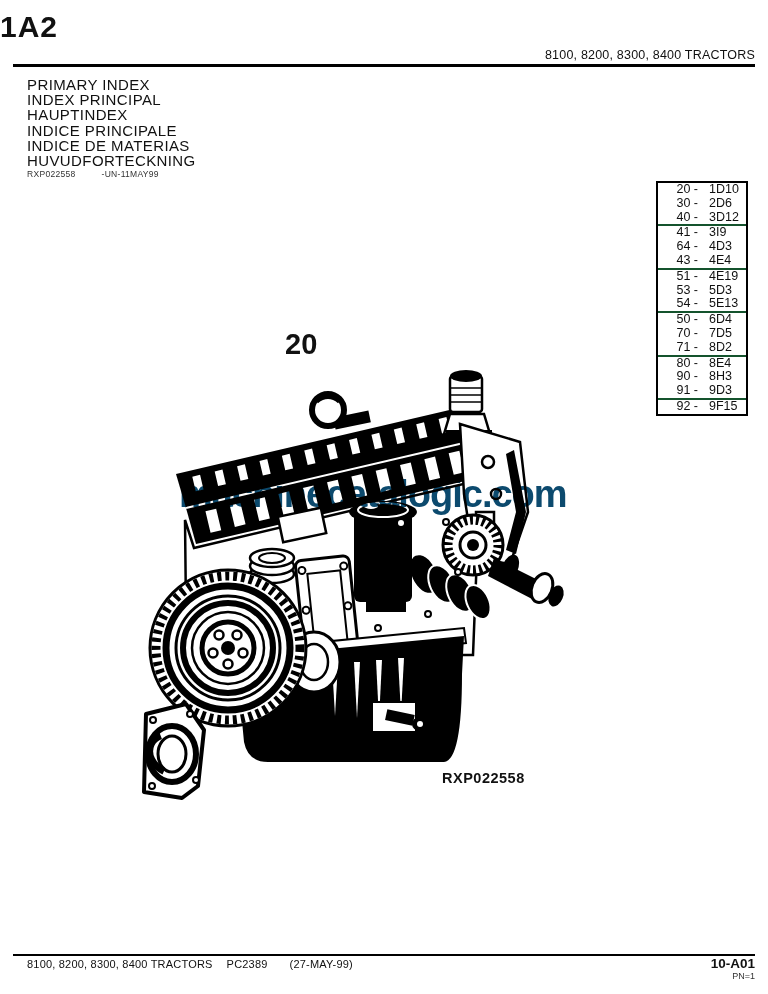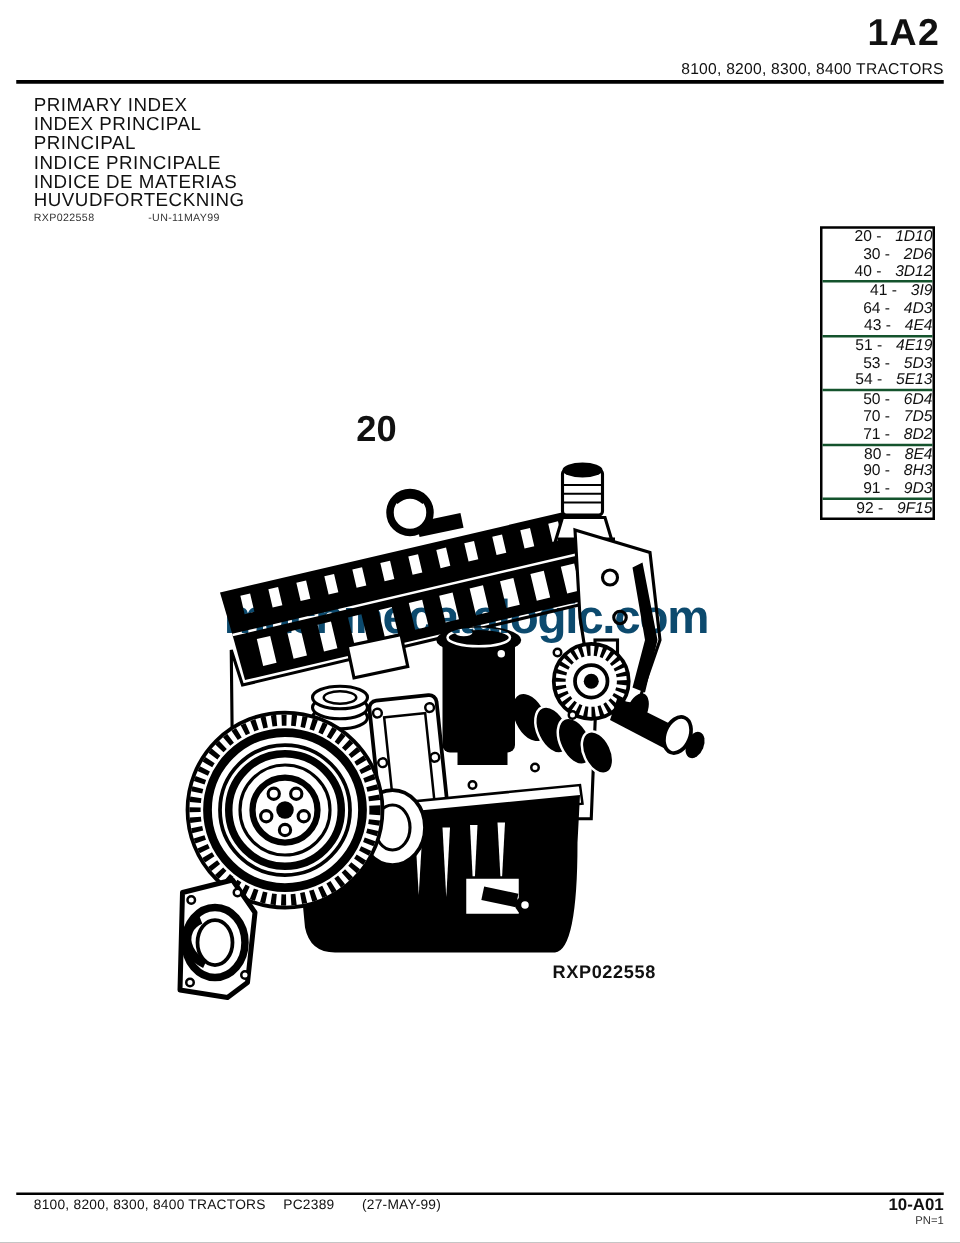--- a/index.html
+++ b/index.html
@@ -1,30 +1,30 @@
 <!DOCTYPE html>
 <html><head>
 <meta charset="utf-8">
 <style>
   html,body{margin:0;padding:0;background:#9a9a9a;}
   .page{
     position:relative;width:768px;height:994px;margin:0 auto;background:#ffffff;
     font-family:"Liberation Sans","DejaVu Sans",sans-serif;color:#111;overflow:hidden;
   }
-  .section-code{position:absolute;top:10px;left:0;right:16px;text-align:right;
+  .section-code{position:absolute;top:10px;left:0;right:16px;text-align:left;
     font-size:30px;font-weight:bold;letter-spacing:1px;}
   .header-right{position:absolute;top:48px;right:13px;font-size:12.5px;letter-spacing:.2px;}
   .header-rule{position:absolute;top:64px;left:13px;width:742px;height:2.5px;background:#000;}
   .index-titles{position:absolute;top:77px;left:27px;font-size:15px;line-height:15.2px;letter-spacing:.4px;}
   .fig-note{position:absolute;top:169px;left:27px;font-size:8.5px;color:#333;letter-spacing:.3px;}
-  .fig-note .note-date{margin-left:43px;text-align:right;}
+  .fig-note .note-date{margin-left:26px;text-align:right;}
   .idx-table{position:absolute;top:181px;left:656px;width:88px;border:2px solid #000;background:#fff;}
-  .idx-row{display:flex;height:13.8px;align-items:flex-start;font-size:12.5px;line-height:13.8px;padding-left:20px;}
+  .idx-row{display:flex;height:13.8px;align-items:flex-start;font-size:12.5px;line-height:13.8px;}
   .idx-row .num{width:40px;text-align:right;}
-  .idx-row .code{margin-left:11px;font-style:italic;}
+  .idx-row .code{margin-left:11px;}
   .idx-row:nth-child(3n+1):not(:first-child){border-top:2px solid #14532d;}
   .fig-number{position:absolute;top:328px;left:285px;font-size:29px;font-weight:bold;}
   .engine{position:absolute;top:362px;left:128px;width:440px;height:450px;}
   .watermark{position:absolute;top:473px;left:179px;font-size:38px;font-weight:bold;
     color:#0c4a6e;letter-spacing:-1px;white-space:nowrap;mix-blend-mode:multiply;z-index:5;}
   .fig-caption{position:absolute;top:770px;left:442px;font-size:14.5px;font-weight:bold;letter-spacing:.5px;}
   .footer-rule{position:absolute;top:954px;left:13px;width:742px;height:2px;background:#000;}
   .footer-left{position:absolute;top:958px;left:27px;font-size:11px;letter-spacing:.2px;}
   .footer-left .pub{margin-left:14px;}
   .footer-left .date{margin-left:22px;}
@@ -37,21 +37,21 @@
 
 <div class="page">
 
   <div class="section-code">1A2</div>
   <div class="header-right">8100, 8200, 8300, 8400 TRACTORS</div>
   <div class="header-rule"></div>
 
   <div class="index-titles">
     <div>PRIMARY INDEX</div>
     <div>INDEX PRINCIPAL</div>
-    <div>PRINCIPAL</div>
+    <div>HAUPTINDEX</div>
     <div>INDICE PRINCIPALE</div>
     <div>INDICE DE MATERIAS</div>
     <div>HUVUDFORTECKNING</div>
   </div>
 
   <div class="fig-note">
     <span>RXP022558</span><span class="note-date">-UN-11MAY99</span>
   </div>
 
   <div class="idx-table">

